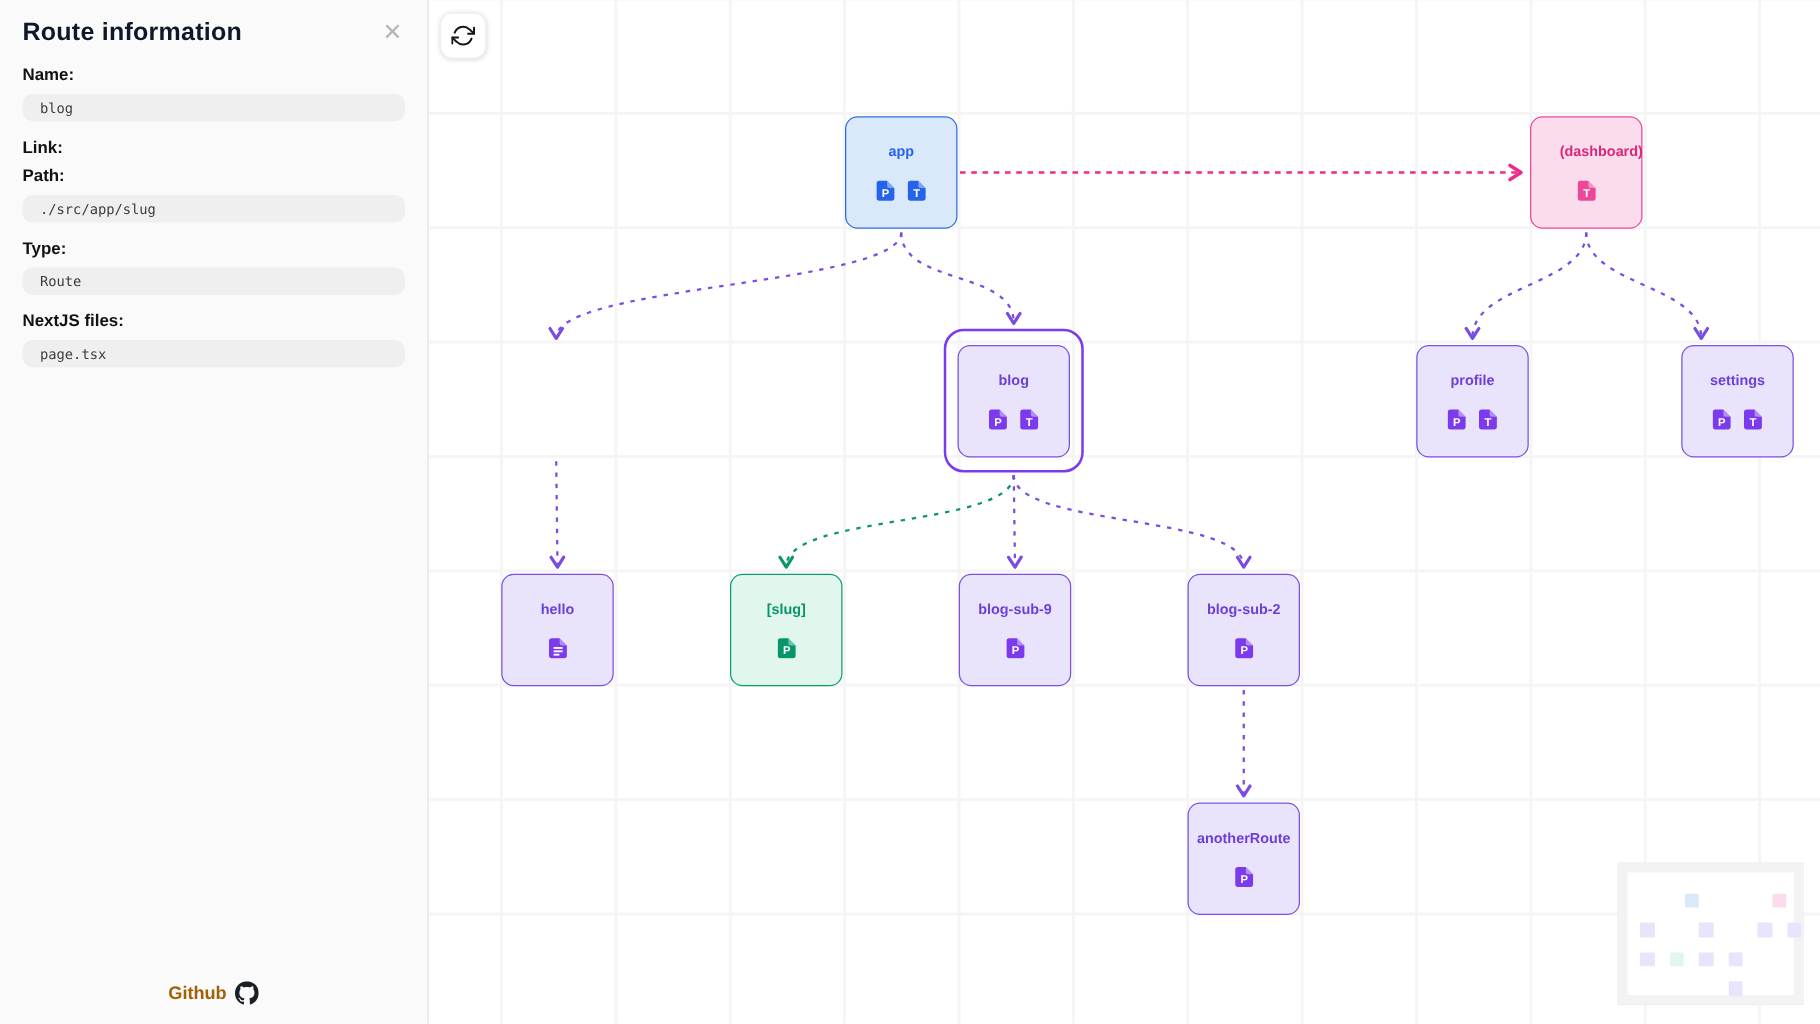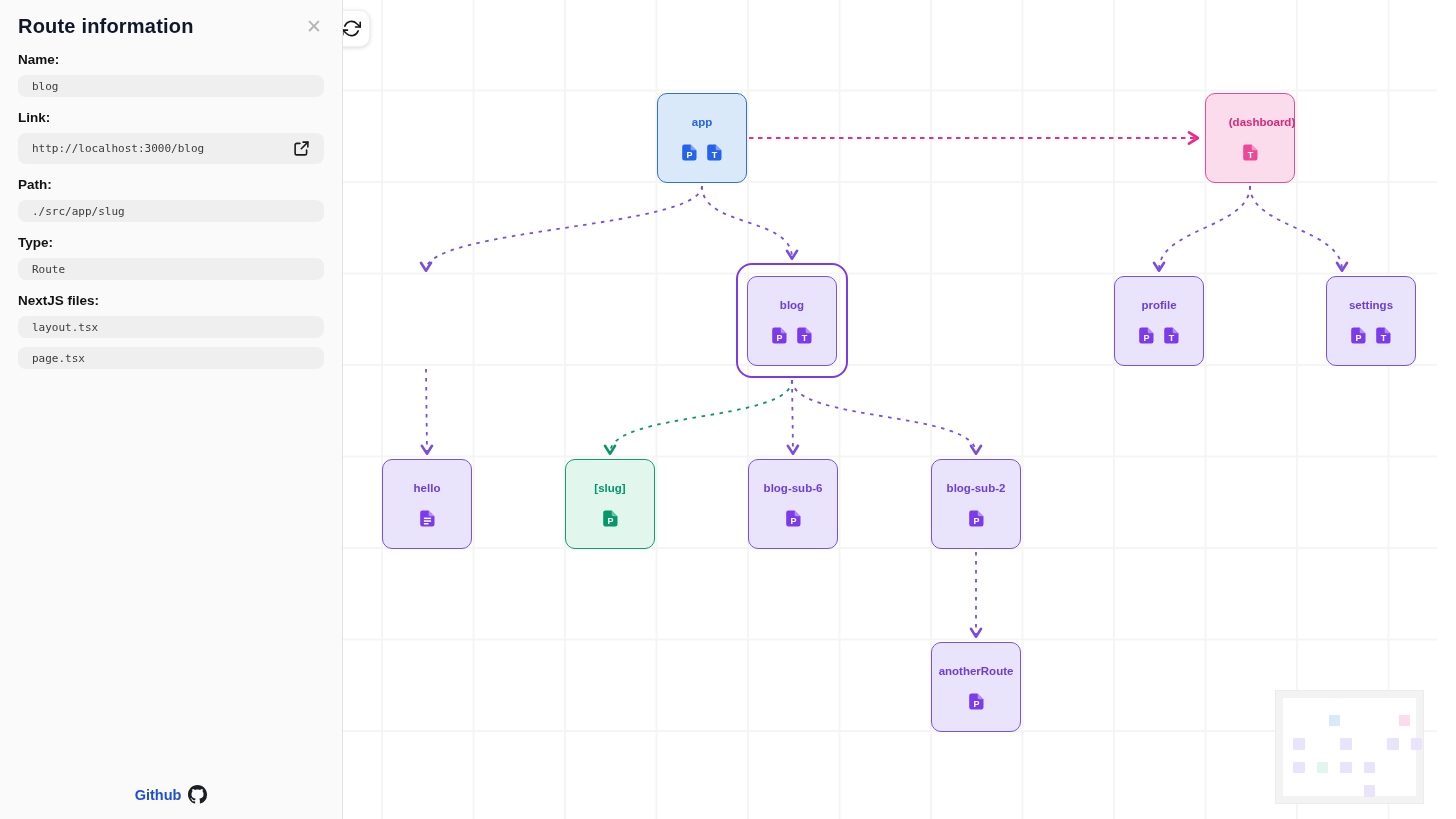--- a/index.html
+++ b/index.html
@@ -13,24 +13,24 @@
   .sidebar-title { font-size:20px; font-weight:700; color:#0f172a; letter-spacing:.2px; }
   .close-btn { font-size:19px; color:#b6b6b6; cursor:pointer; line-height:1; padding:2px; font-weight:400; }
   .field-label { font-size:13.5px; font-weight:700; color:#121212; margin-bottom:8px; }
   .field-box { background:#efefef; border-radius:8px; padding:4px 14px; margin-bottom:13px;
                font-family:"DejaVu Sans Mono",monospace; font-size:11px; color:#3c3c3c;
                min-height:22px; display:flex; align-items:center; justify-content:space-between; }
   .field-box.link { min-height:31px; }
   .file-box { margin-bottom:9px; }
   .ext-link { display:flex; align-items:center; cursor:pointer; }
   .github { position:absolute; bottom:15px; left:0; width:100%; display:flex; justify-content:center;
-            align-items:center; gap:7px; font-weight:700; font-size:14.5px; color:#1d4ed8; cursor:pointer; }
+            align-items:center; gap:7px; font-weight:700; font-size:14.5px; color:#a16207; cursor:pointer; }
 
   
-  .canvas { position:absolute; left:324px; top:0; width:1113px; height:819px; background-color:#ffffff;
+  .canvas { position:absolute; left:343px; top:0; width:1113px; height:819px; background-color:#ffffff;
             background-image: linear-gradient(#f5f5f5 2px, transparent 2px),
                               linear-gradient(90deg, #f5f5f5 2px, transparent 2px);
             background-size:91.5px 91.5px; background-position:57px -2px; overflow:hidden; }
   .refresh-btn { position:absolute; left:9px; top:10px; width:37px; height:37px; background:#fff;
                  border:1px solid #f0f0f0; border-radius:10px; display:flex; align-items:center;
                  justify-content:center; box-shadow:0 1px 4px rgba(0,0,0,.15); cursor:pointer; z-index:5; }
   .edges-layer { position:absolute; left:0; top:0; width:1113px; height:819px; pointer-events:none; }
   .edge { fill:none; stroke-width:1.8; }
   .edge-purple { stroke:#7a4de0; stroke-dasharray:3.5 5.5; }
   .edge-green  { stroke:#0a9669; stroke-dasharray:3.5 5.5; }
@@ -56,45 +56,32 @@
       <div class="sidebar-title">Route information</div>
       <div class="close-btn">✕</div>
     </div>
 
     <div class="field-label">Name:</div>
     <div class="field-box">
       <span>blog</span>
     </div>
 
     <div class="field-label">Link:</div>
-    <div class="field-box link">
-      <span>http://localhost:3000/blog</span>
-      <span class="ext-link">
-        <svg width="17" height="17" viewBox="0 0 16 16" fill="none" stroke="#1a1a1a" stroke-width="1.5" stroke-linecap="round" stroke-linejoin="round">
-          <path d="M6.5 3.2 H3.6 A1.6 1.6 0 0 0 2 4.8 v7.6 A1.6 1.6 0 0 0 3.6 14 h7.6 a1.6 1.6 0 0 0 1.6-1.6 V9.5"></path>
-          <path d="M9.5 2 H14 v4.5"></path>
-          <path d="M14 2 L7.8 8.2"></path>
-        </svg>
-      </span>
-    </div>
 
     <div class="field-label">Path:</div>
     <div class="field-box">
       <span>./src/app/slug</span>
     </div>
 
     <div class="field-label">Type:</div>
     <div class="field-box">
       <span>Route</span>
     </div>
 
     <div class="field-label">NextJS files:</div>
-    <div class="field-box file-box">
-      <span>layout.tsx</span>
-    </div>
     <div class="field-box file-box">
       <span>page.tsx</span>
     </div>
 
     <div class="github">
       <span>Github</span>
       <span style="display:flex;">
         <svg width="19" height="19" viewBox="0 0 16 16" fill="#1b1f23">
           <path d="M8 0C3.58 0 0 3.58 0 8c0 3.54 2.29 6.53 5.47 7.59.4.07.55-.17.55-.38 0-.19-.01-.82-.01-1.49-2.01.37-2.53-.49-2.69-.94-.09-.23-.48-.94-.82-1.13-.28-.15-.68-.52-.01-.53.63-.01 1.08.58 1.23.82.72 1.21 1.87.87 2.33.66.07-.52.28-.87.51-1.07-1.78-.2-3.64-.89-3.64-3.95 0-.87.31-1.59.82-2.15-.08-.2-.36-1.02.08-2.12 0 0 .67-.21 2.2.82.64-.18 1.32-.27 2-.27s1.36.09 2 .27c1.53-1.04 2.2-.82 2.2-.82.44 1.1.16 1.92.08 2.12.51.56.82 1.27.82 2.15 0 3.07-1.87 3.75-3.65 3.95.29.25.54.73.54 1.48 0 1.07-.01 1.93-.01 2.2 0 .21.15.46.55.38A8.01 8.01 0 0 0 16 8c0-4.42-3.58-8-8-8z"></path>
         </svg>
@@ -237,21 +224,21 @@
         <div class="node-label" style="color: rgb(5, 150, 105);">[slug]</div>
         <div class="node-icons">
           <svg width="15" height="17" viewBox="0 0 15 17">
             <path d="M2.4 0.5 h6.3 l5.8 5.8 v8 a2.2 2.2 0 0 1 -2.2 2.2 H2.4 a2.2 2.2 0 0 1 -2.2 -2.2 V2.7 A2.2 2.2 0 0 1 2.4 0.5 z" fill="#059669"></path>
             <path d="M8.7 0.5 l5.8 5.8 h-4.3 a1.5 1.5 0 0 1 -1.5 -1.5 z" fill="#ffffff" opacity="0.42"></path>
             <text x="7.4" y="13.6" text-anchor="middle" font-size="9" font-weight="bold" fill="#fff" font-family="Liberation Sans, sans-serif">P</text>
           </svg>
         </div>
       </div>
       <div class="node" style="left: 424px; top: 459px; background: rgb(233, 228, 251); border-color: rgb(124, 81, 224);">
-        <div class="node-label" style="color: rgb(109, 63, 216);">blog-sub-6</div>
+        <div class="node-label" style="color: rgb(109, 63, 216);">blog-sub-9</div>
         <div class="node-icons">
           <svg width="15" height="17" viewBox="0 0 15 17">
             <path d="M2.4 0.5 h6.3 l5.8 5.8 v8 a2.2 2.2 0 0 1 -2.2 2.2 H2.4 a2.2 2.2 0 0 1 -2.2 -2.2 V2.7 A2.2 2.2 0 0 1 2.4 0.5 z" fill="#7c3aed"></path>
             <path d="M8.7 0.5 l5.8 5.8 h-4.3 a1.5 1.5 0 0 1 -1.5 -1.5 z" fill="#ffffff" opacity="0.42"></path>
             <text x="7.4" y="13.6" text-anchor="middle" font-size="9" font-weight="bold" fill="#fff" font-family="Liberation Sans, sans-serif">P</text>
           </svg>
         </div>
       </div>
       <div class="node" style="left: 607px; top: 459px; background: rgb(233, 228, 251); border-color: rgb(124, 81, 224);">
         <div class="node-label" style="color: rgb(109, 63, 216);">blog-sub-2</div>

